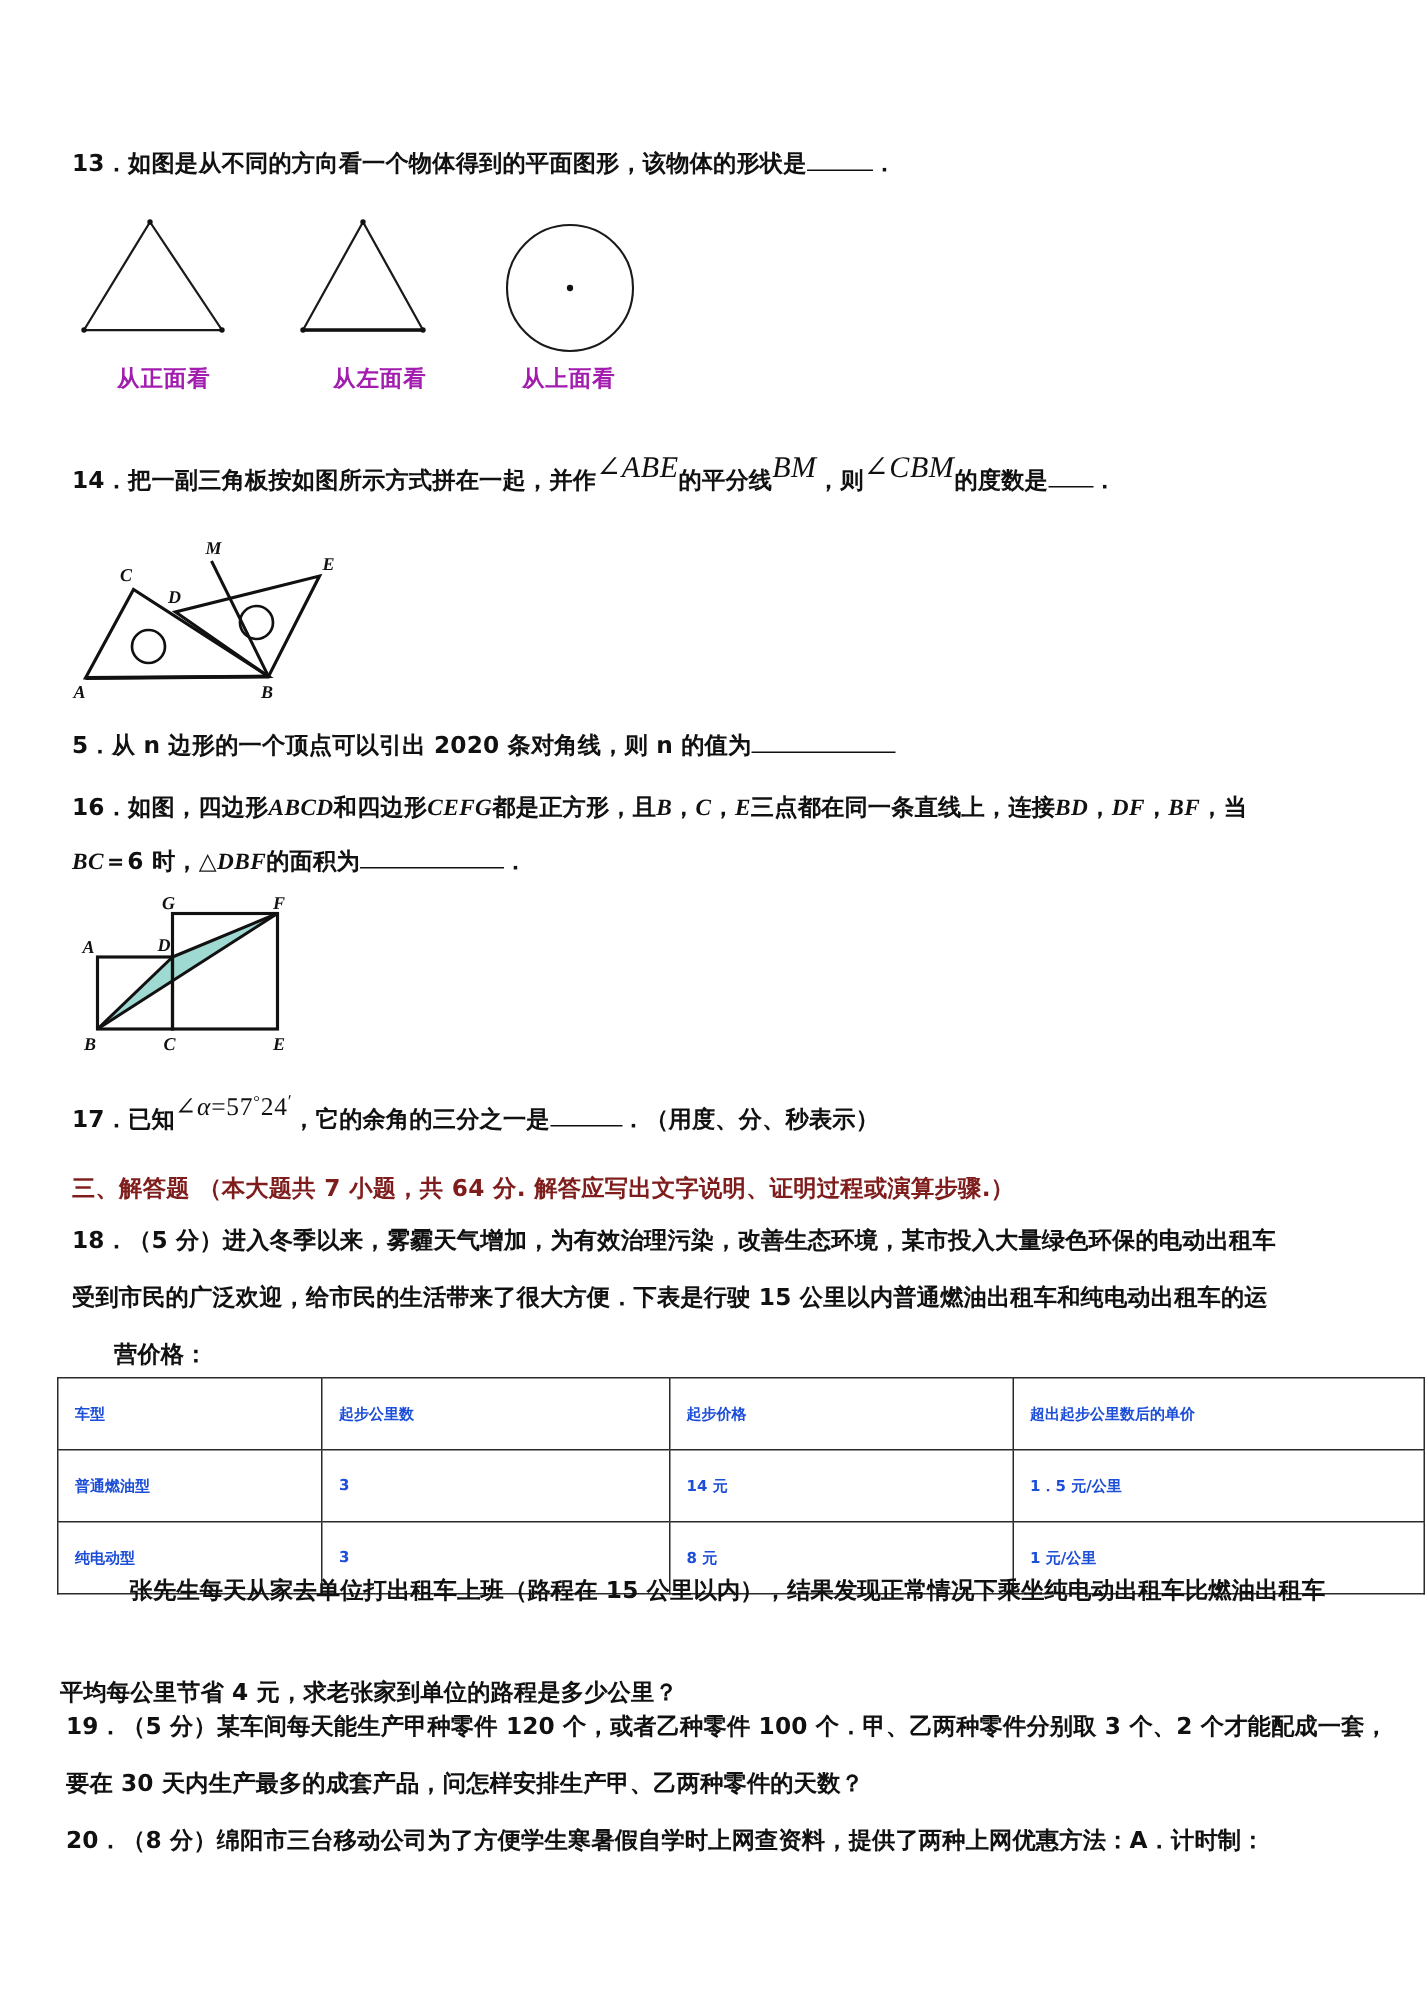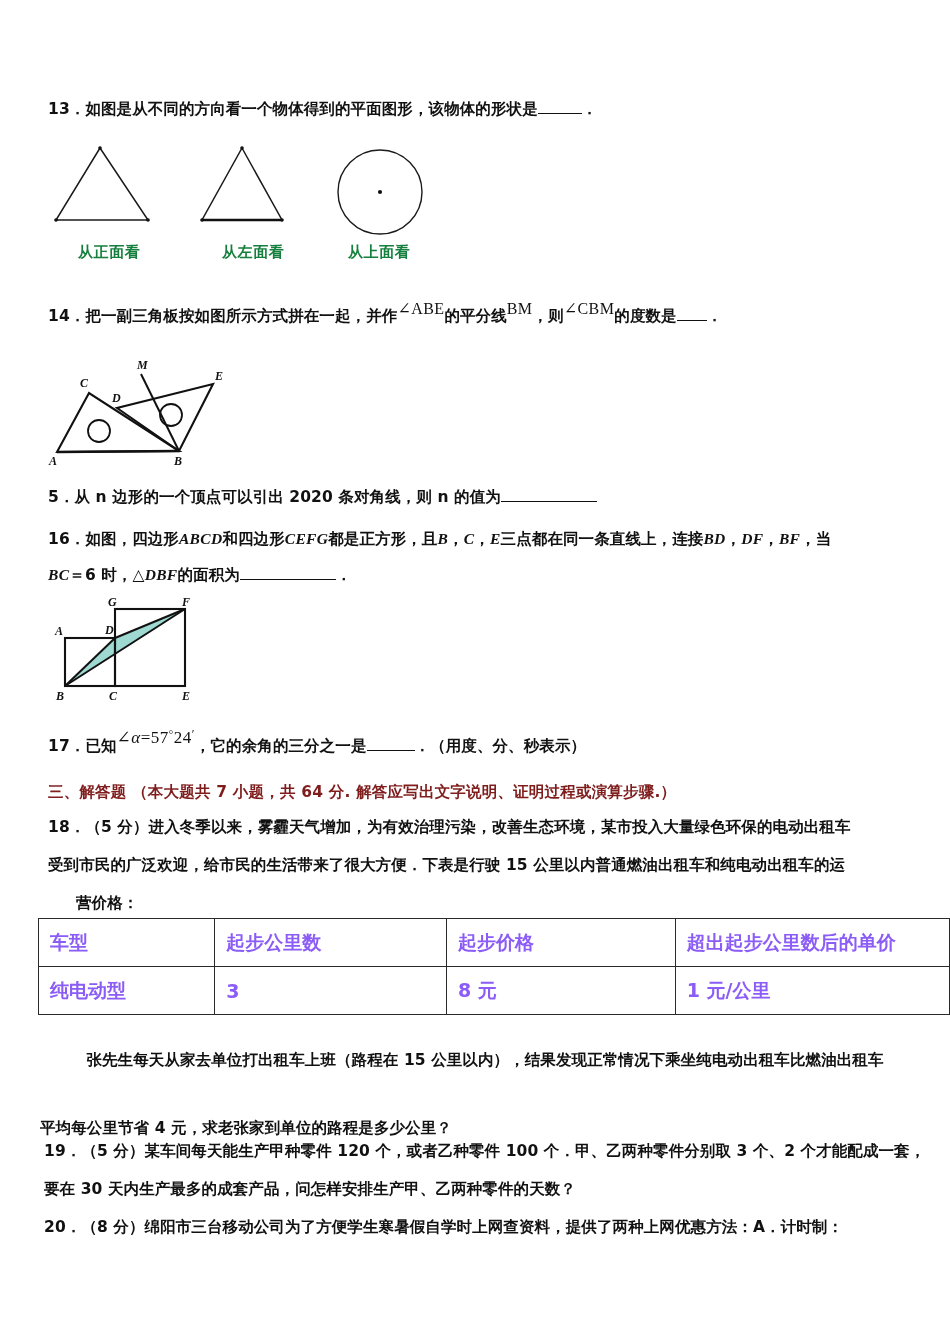--- a/index.html
+++ b/index.html
@@ -35,22 +35,23 @@
     border-bottom: 1.3px solid #111;
     vertical-align: baseline;
   }
   .blank.b1 { width: 44px; }
   .blank.b2 { width: 30px; }
   .blank.b4 { width: 96px; }
   .blank.b5 { width: 48px; }
 
   .sup-math {
     font-family: "Liberation Serif", "DejaVu Serif", serif;
+    font-style: italic;
     font-weight: normal;
-    font-size: 16px;
+    font-size: 20px;
     position: relative;
     top: -7px;
     letter-spacing: 0.4px;
   }
   .math-i {
     font-family: "Liberation Serif", "DejaVu Serif", serif;
     font-style: italic;
     font-weight: bold;
     letter-spacing: 0.3px;
   }
@@ -65,32 +66,32 @@
   .alpha-expr .deg { font-size: 11px; position: relative; top: -5px; }
   .alpha-expr .pr  { font-size: 12px; position: relative; top: -5px; }
 
   .fig {
     position: absolute;
   }
   .fig-caption {
     position: absolute;
     font-size: 15px;
     font-weight: bold;
-    color: #15803d;
+    color: #a21caf;
     letter-spacing: 0.6px;
     font-family: "DejaVu Sans", "Liberation Sans", sans-serif;
   }
 
   
   .price-table {
     position: absolute;
     border-collapse: collapse;
-    font-size: 19px;
-    font-weight: bold;
-    color: #8b5cf6;
+    font-size: 10px;
+    font-weight: bold;
+    color: #1d4ed8;
   }
   .price-table td {
     border: 1.1px solid #2a2a2a;
     padding: 9px 10px 9px 11px;
     vertical-align: middle;
     height: 29px;
   }
   .price-table .c0 { width: 160px; }
   .price-table .c1 { width: 218px; }
   .price-table .c2 { width: 215px; }
@@ -213,20 +214,26 @@
 
   <table class="price-table" style="left:38px; top:918px;">
     <tbody>
       <tr>
         <td class="c0">车型</td>
         <td class="c1">起步公里数</td>
         <td class="c2">起步价格</td>
         <td class="c3">超出起步公里数后的单价</td>
       </tr>
       <tr>
+        <td class="c0">普通燃油型</td>
+        <td class="c1">3</td>
+        <td class="c2">14 元</td>
+        <td class="c3">1．5 元/公里</td>
+      </tr>
+      <tr>
         <td class="c0">纯电动型</td>
         <td class="c1">3</td>
         <td class="c2">8 元</td>
         <td class="c3">1 元/公里</td>
       </tr>
     </tbody>
   </table>
 
   <div class="q" style="left:40px; top:1048px; width:890px;text-align:center;">
     <span>张先生每天从家去单位打出租车上班（路程在 15 公里以内），结果发现正常情况下乘坐纯电动出租车比燃油出租车</span>

